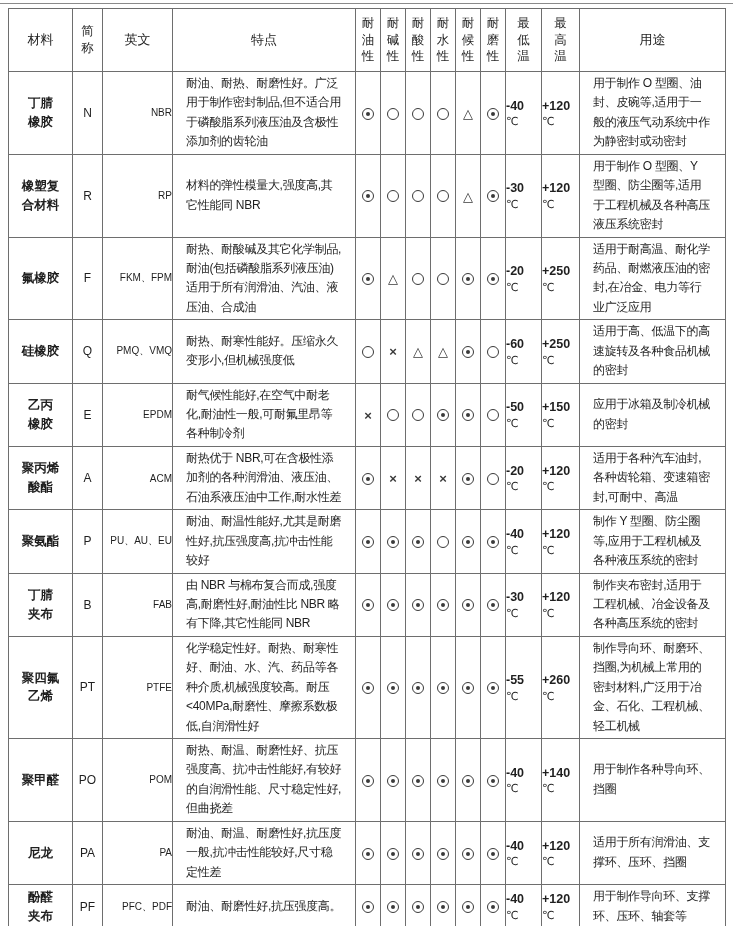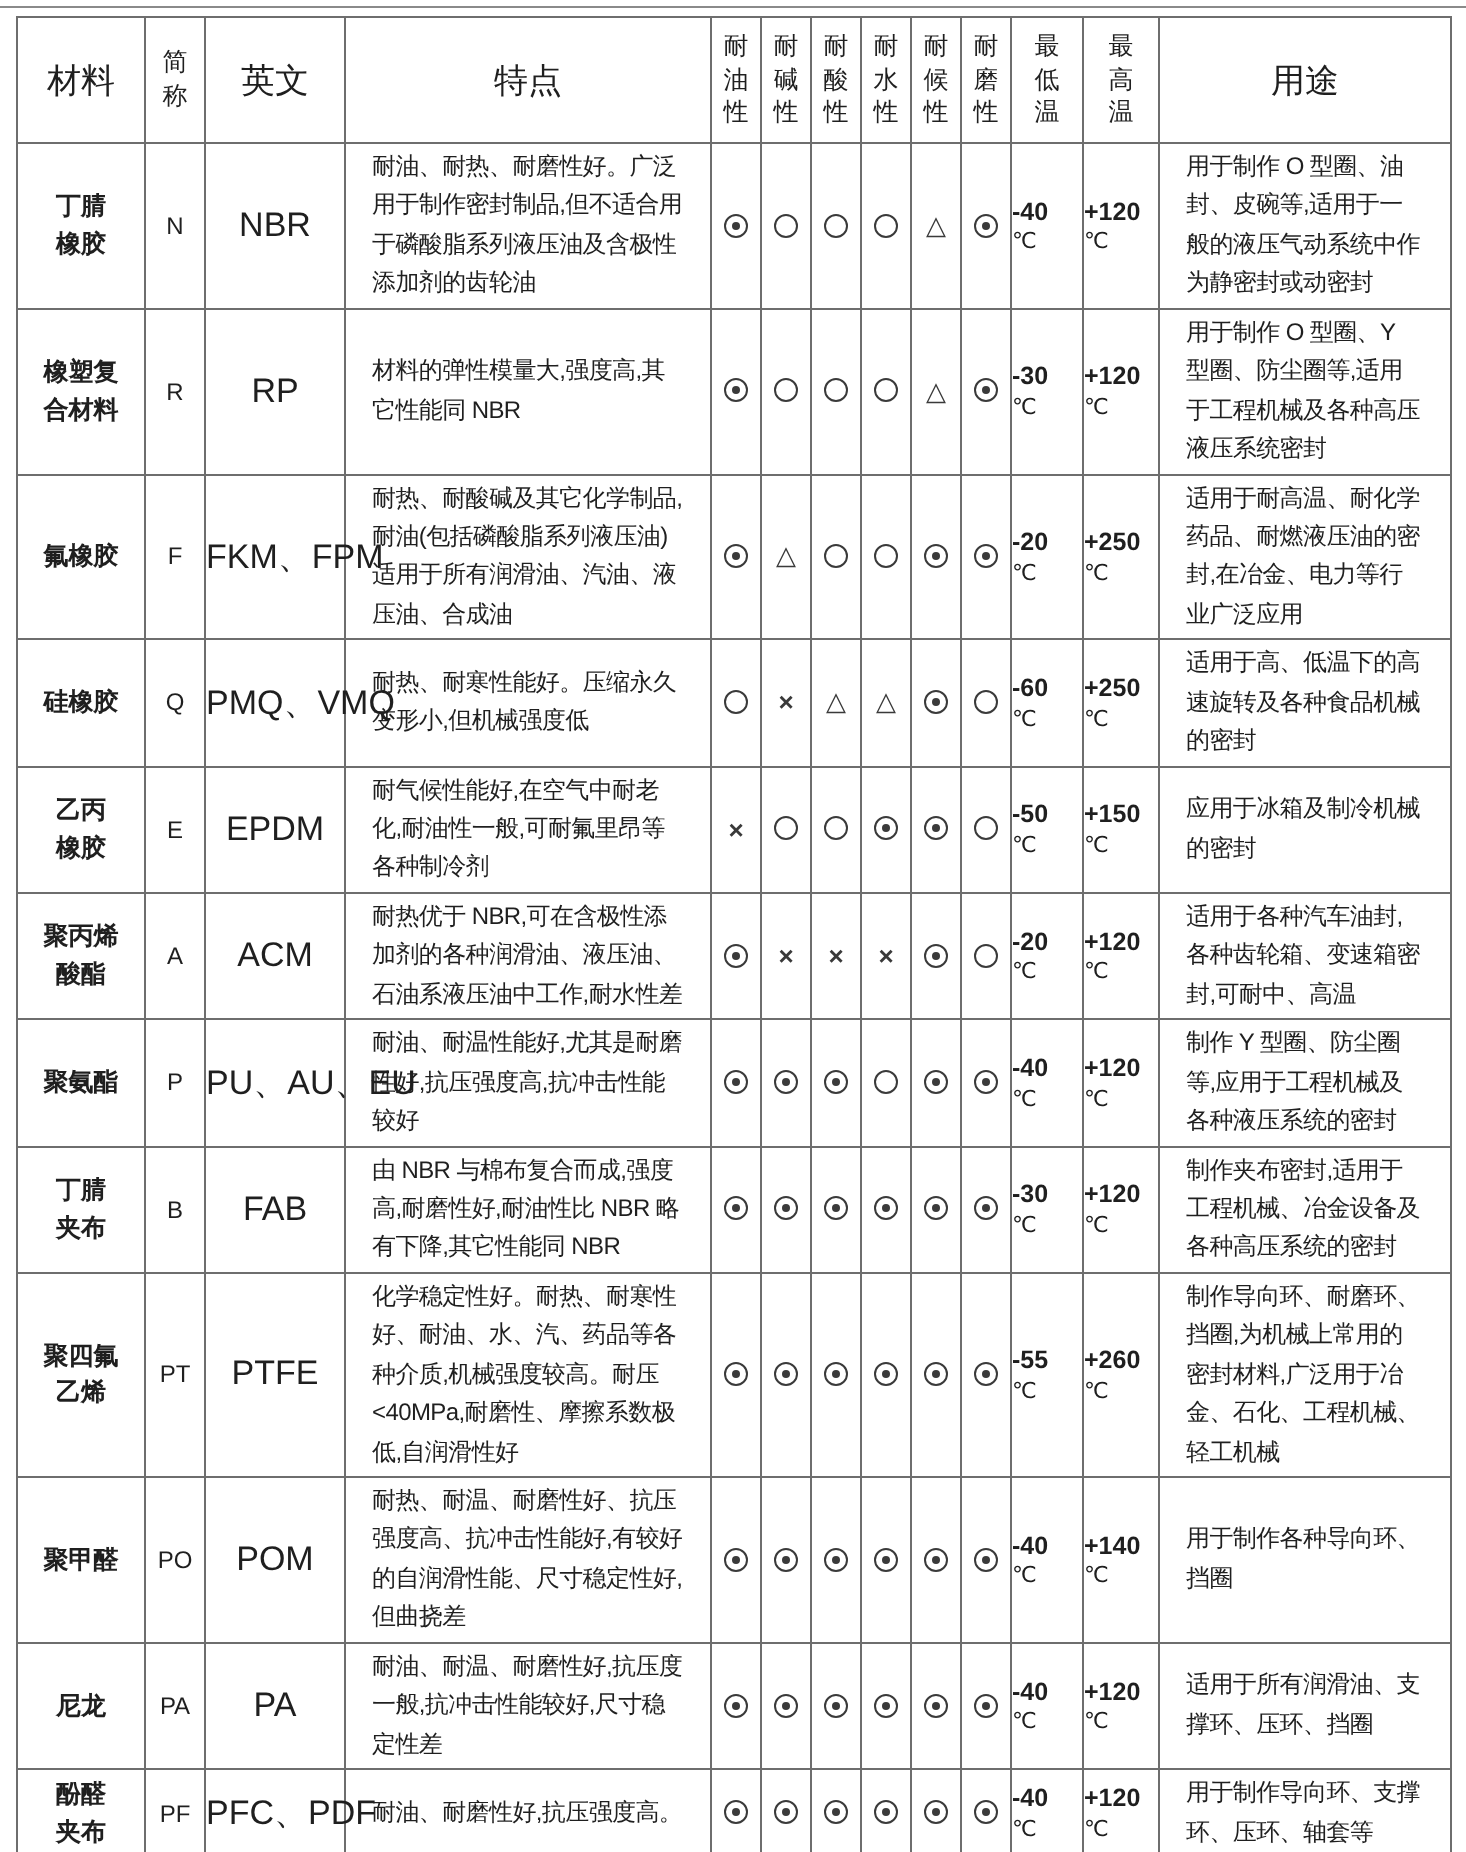--- a/index.html
+++ b/index.html
@@ -7,25 +7,25 @@
     width:733px;height:926px;background:#ffffff;position:relative;
     font-family:"Liberation Sans","DejaVu Sans",sans-serif;color:#1f1f1f;
     overflow:hidden;
   }
   .topline{position:absolute;left:0;top:3px;width:733px;border-top:1px solid #8a8a8a;}
   table{
     position:absolute;left:8px;top:8px;width:717px;
     border-collapse:collapse;table-layout:fixed;
   }
   th,td{border:1px solid #6e6e6e;vertical-align:middle;padding:2px 3px;}
-  thead th{font-weight:normal;font-size:17px;text-align:center;height:58px;}
+  thead th{font-weight:normal;font-size:13px;text-align:center;height:58px;}
   .vh{white-space:pre-line;line-height:1.35;font-size:12.5px;padding:1px 0;}
   td.material{font-size:12.5px;text-align:center;white-space:pre-line;line-height:1.5;font-weight:bold;}
   td.abbr{font-size:12px;text-align:center;}
-  td.english{font-size:17px;text-align:center;padding:0;white-space:nowrap;}
+  td.english{font-size:10px;text-align:right;padding:0;white-space:nowrap;}
   td.features,td.usage{font-size:12px;line-height:1.62;text-align:left;padding:2px 13px;letter-spacing:-0.3px;}
   td.rating{text-align:center;padding:0;}
   td.temp{text-align:left;padding:0;}
   .temp .val{font-weight:bold;font-size:12.5px;line-height:1.4;}
   .temp .unit{font-size:11px;line-height:1.2;}
   .sym-circle{display:inline-flex;width:12px;height:12px;border:1.3px solid #3a3a3a;border-radius:50%;
     align-items:center;justify-content:center;vertical-align:middle;box-sizing:border-box;}
   .sym-dot{width:4px;height:4px;background:#3a3a3a;border-radius:50%;}
   .sym-tri{font-size:13px;color:#3a3a3a;vertical-align:middle;}
   .sym-x{font-size:13px;font-weight:bold;color:#3a3a3a;vertical-align:middle;}

